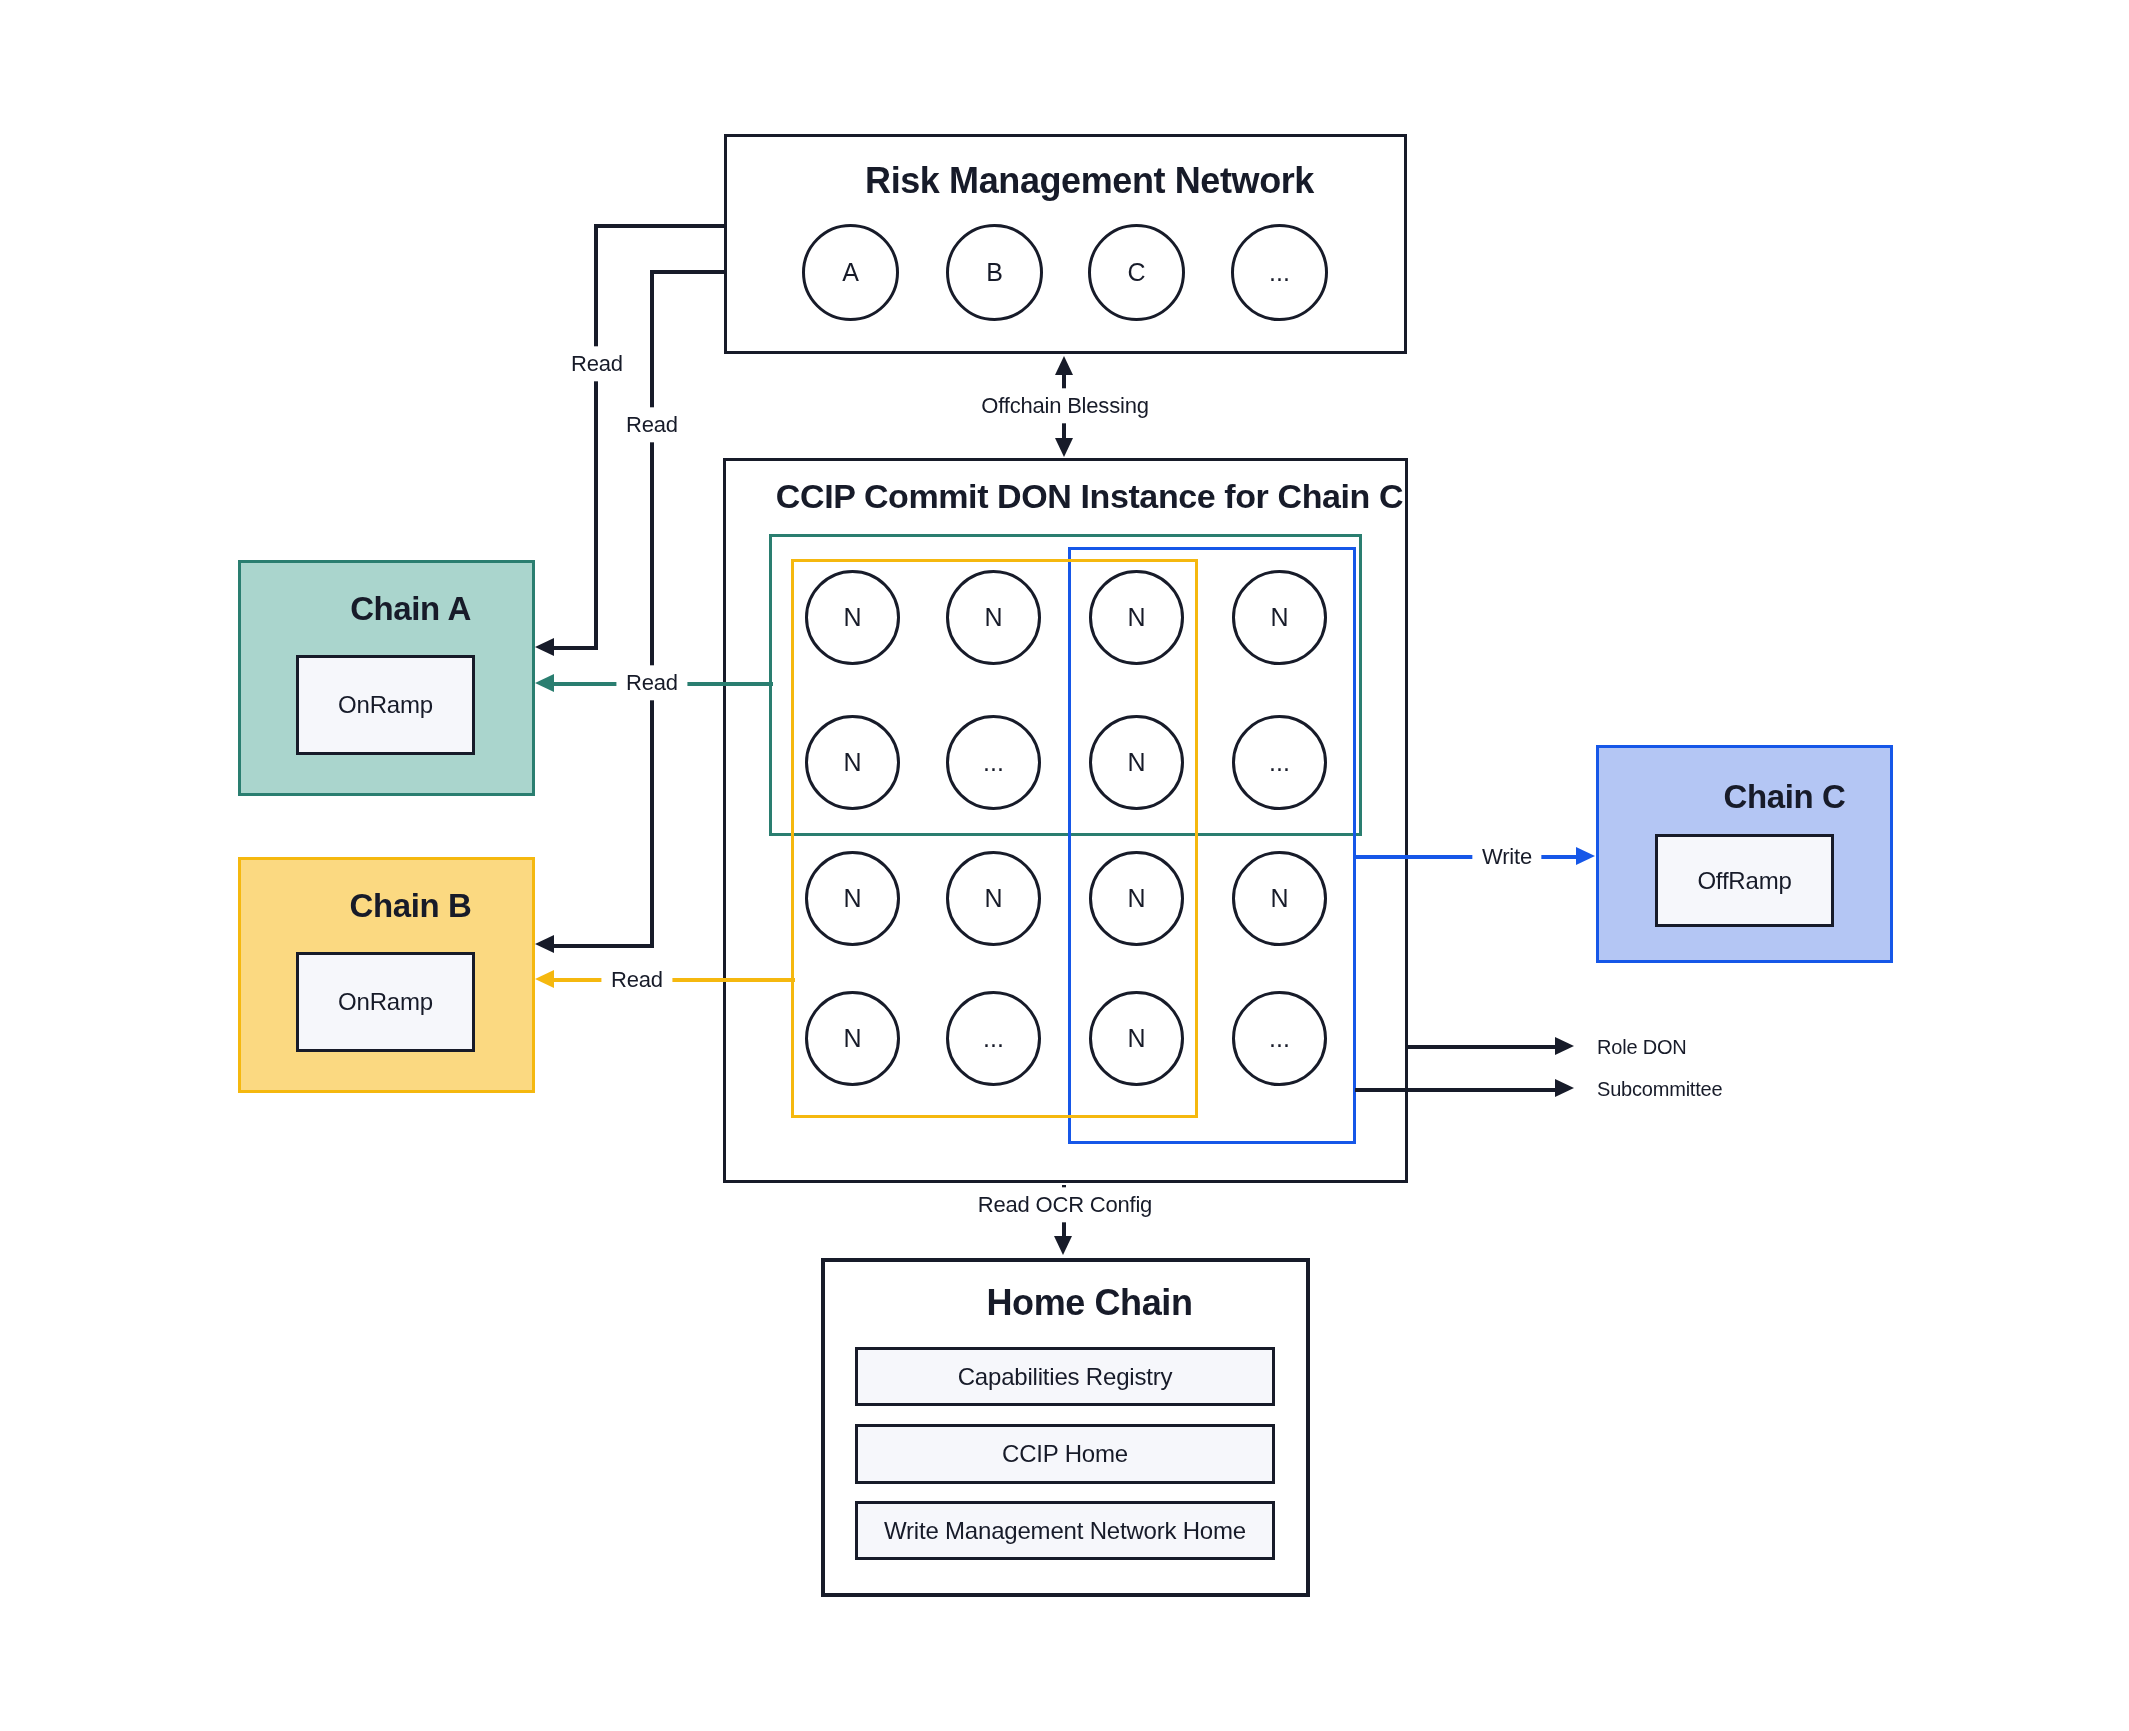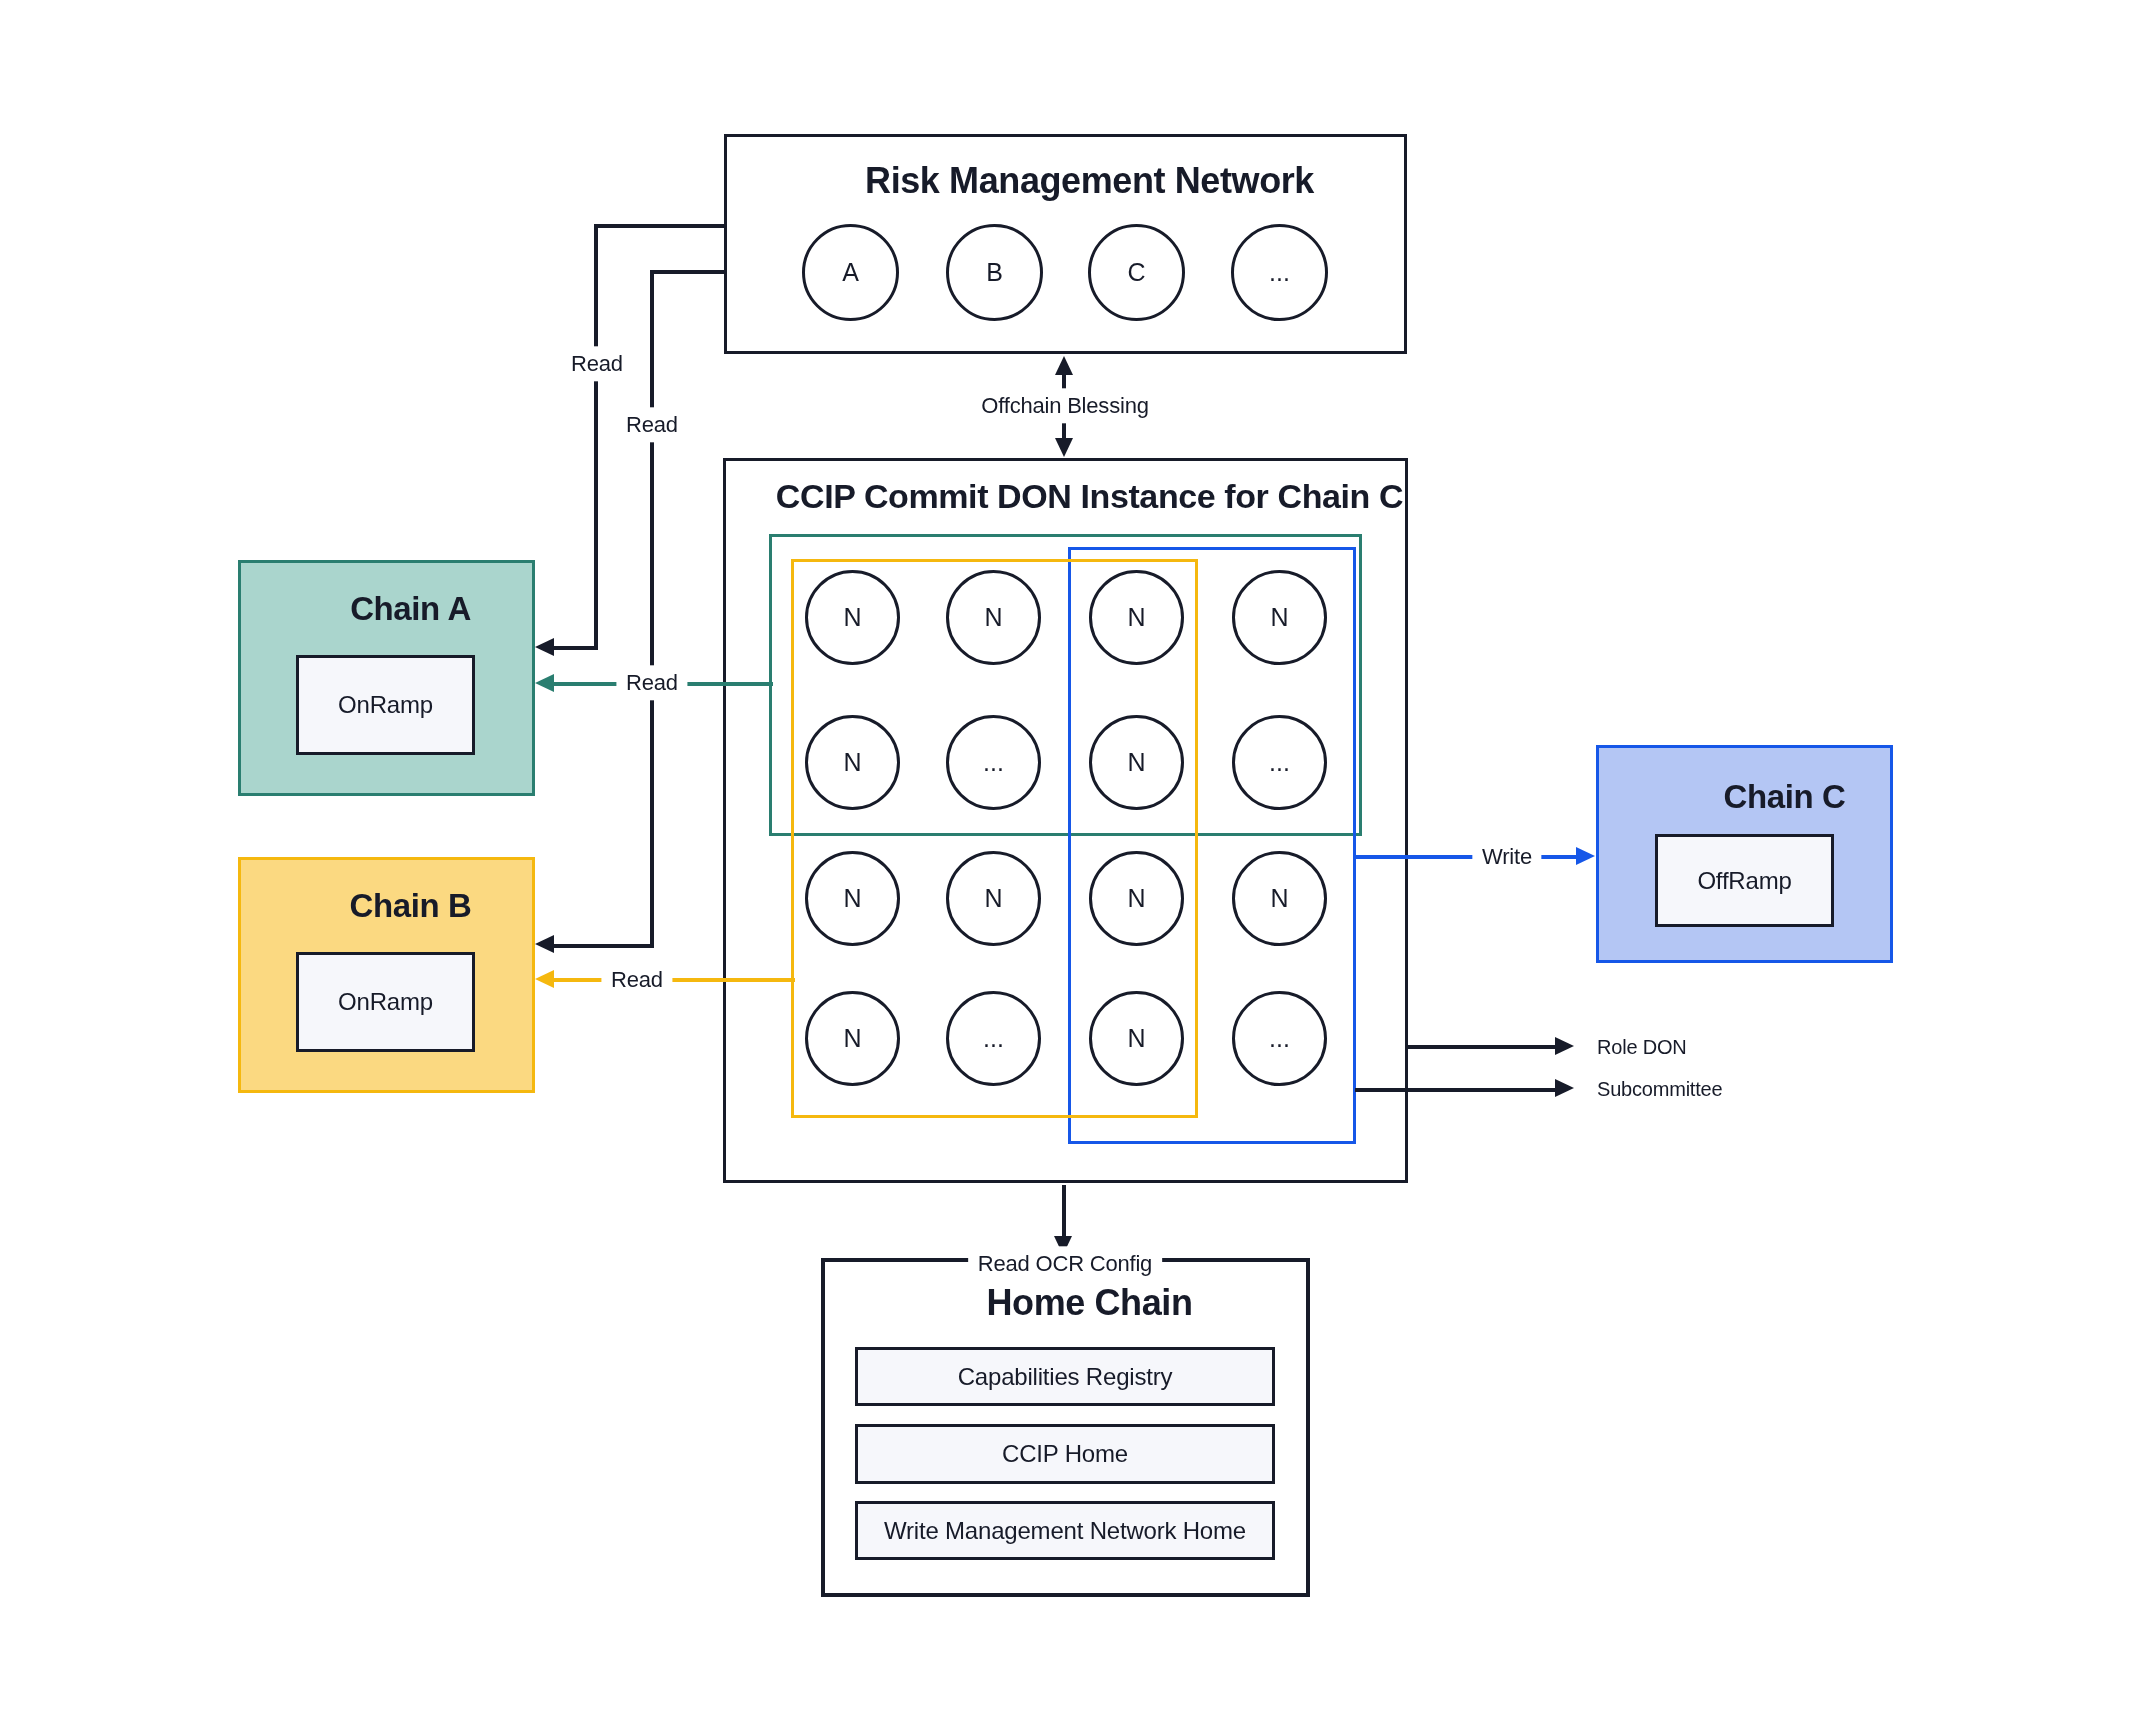--- a/index.html
+++ b/index.html
@@ -240,16 +240,16 @@
 
   
   <div class="abs edge-label" style="left:597px;top:364px;">Read</div>
   <div class="abs edge-label" style="left:652px;top:425px;">Read</div>
   <div class="abs edge-label" style="left:652px;top:683px;">Read</div>
   <div class="abs edge-label" style="left:637px;top:980px;">Read</div>
   <div class="abs edge-label" style="left:1065px;top:406px;">Offchain Blessing</div>
   <div class="abs edge-label" style="left:1507px;top:857px;text-align:right;">Write</div>
   <div class="abs edge-label plain" style="left:1597px;top:1047px;">Role DON</div>
   <div class="abs edge-label plain" style="left:1597px;top:1089px;">Subcommittee</div>
-  <div class="abs edge-label" style="left:1065px;top:1264px;">Read OCR Config</div>
+  <div class="abs edge-label" style="left:1065px;top:1205px;">Read OCR Config</div>
 
 </div>
 
 
 </body></html>

